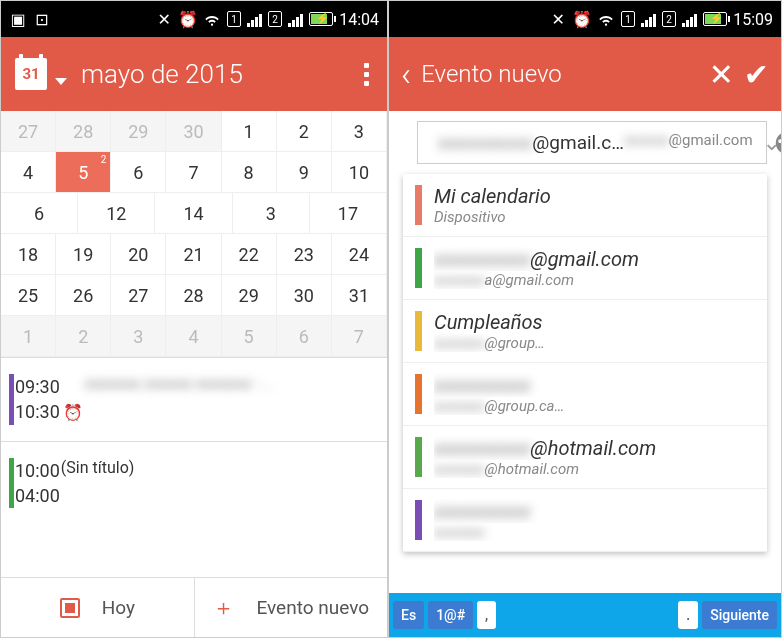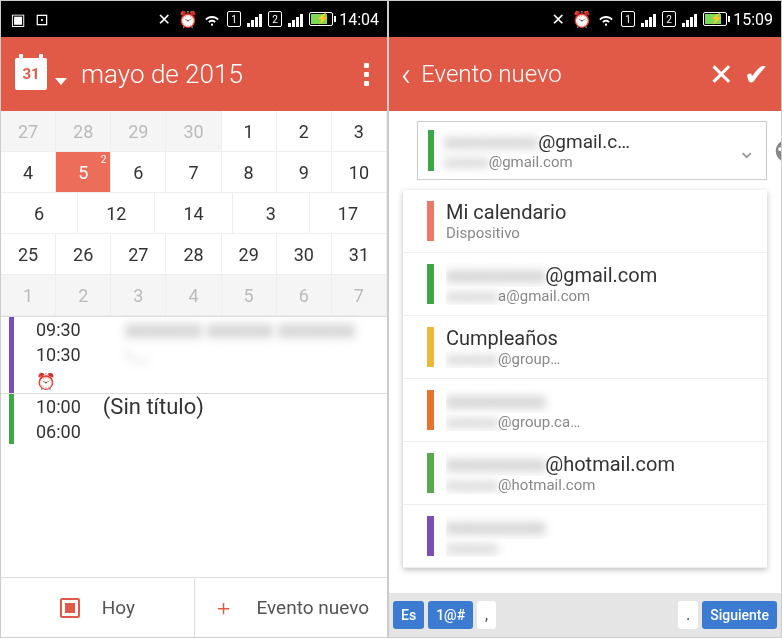--- a/index.html
+++ b/index.html
@@ -21,54 +21,54 @@
   .overflow span { width: 5px; height: 5px; background: #fff; border-radius: 1px; }
   .dow-header { display: flex; height: 36px; align-items: center; border-bottom: 1px solid #ddd; }
   .dow-header div { flex: 1; text-align: center; font-size: 13px; color: #000; font-weight: 500; }
   .cal-grid { display: flex; flex-direction: column; }
   .cal-row { display: flex; height: 41px; }
   .cal-cell { flex: 1; border-right: 1px solid #eee; border-bottom: 1px solid #eee; display: flex; align-items: center; justify-content: center; font-size: 18px; color: #333; position: relative; }
   .cal-cell.dim { color: #bbb; background: #f5f5f5; }
   .cal-cell.selected { background: #ec6e5a; color: #fff; }
   .cal-cell .badge { position: absolute; top: 2px; right: 4px; font-size: 10px; color: #fff; }
   .events { padding: 0; }
-  .event-item { display: flex; padding: 0 8px; border-top: 1px solid #ddd; align-items: flex-start; gap: 22px; }
+  .event-item { display: flex; padding: 16px 8px; border-top: 1px solid #ddd; align-items: flex-start; gap: 1px; }
   .event-stripe { width: 5px; align-self: stretch; }
   .event-times { display: flex; flex-direction: column; font-size: 18px; color: #333; line-height: 1.4; }
-  .event-title { font-size: 22px; color: #333; }
+  .event-title { font-size: 16px; color: #333; }
   .alarm-s { font-size: 16px; }
   .bottom-bar { position: absolute; bottom: 0; left: 0; right: 0; height: 60px; display: flex; border-top: 1px solid #ddd; background: #fff; }
   .bottom-btn { flex: 1; display: flex; align-items: center; justify-content: center; gap: 22px; font-size: 19px; color: #555; border-right: 1px solid #ddd; }
   .bottom-btn:last-child { border-right: none; }
   .plus-ico { color: #e05a47; font-size: 22px; font-weight: 300; }
   .today-ico { width: 20px; height: 20px; border: 2px solid #e05a47; border-radius: 2px; position: relative; }
   .today-ico:before { content: ""; position: absolute; top: 3px; left: 3px; right: 3px; bottom: 3px; background: #e05a47; }
 
   
   .appbar2 { height: 74px; background: #e05a47; display: flex; align-items: center; padding: 0 12px; color: #fff; gap: 10px; }
   .back-chev { font-size: 34px; font-weight: 300; }
   .appbar2-title { font-size: 24px; font-weight: 300; }
   .ab-spacer { flex: 1; }
   .ab-x { font-size: 30px; }
   .ab-check { font-size: 30px; }
   .selector-card { margin: 10px 14px 10px 28px; border: 1px solid #ccc; padding: 8px 10px; display: flex; align-items: center; gap: 10px; position: relative; background: #fff; }
   .stripe { width: 6px; align-self: stretch; }
-  .sel-text { flex: 1; display: flex; flex-direction: column; }
+  .sel-text { flex: 1; display: flex; }
   .blur { color: transparent; text-shadow: 0 0 8px rgba(0,0,0,.5); filter: blur(2px); user-select: none; }
   .sel-primary { font-size: 19px; color: #333; }
   .sel-secondary { font-size: 15px; color: #888; }
   .chev-d { color: #999; font-size: 22px; }
   .palette-ico { position: absolute; right: -36px; top: 50%; transform: translateY(-50%); width: 30px; height: 30px; }
   .dropdown-list { margin: 0 14px; background: #fff; box-shadow: 0 2px 6px rgba(0,0,0,.25); }
-  .dd-item { display: flex; align-items: center; padding: 10px 24px; gap: 12px; border-bottom: 1px solid #eee; }
+  .dd-item { display: flex; align-items: center; padding: 10px 12px; gap: 12px; border-bottom: 1px solid #eee; font-style: italic; }
   .dd-text { flex: 1; display: flex; flex-direction: column; overflow: hidden; }
   .dd-primary { font-size: 20px; color: #333; white-space: nowrap; overflow: hidden; text-overflow: ellipsis; }
   .dd-secondary { font-size: 15px; color: #888; white-space: nowrap; overflow: hidden; text-overflow: ellipsis; text-align: left; }
   .dd-stripe { width: 7px; height: 40px; }
-  .kbd-bar { position: absolute; bottom: 0; left: 0; right: 0; height: 44px; background: #e5e5e5; display: flex; align-items: center; padding: 8px 4px; gap: 4px; }
+  .kbd-bar { position: absolute; bottom: 0; left: 0; right: 0; height: 44px; background: #0ea5e9; display: flex; align-items: center; padding: 8px 4px; gap: 4px; }
   .kbd-key { background: #3b7bd1; color: #fff; border-radius: 3px; padding: 6px 8px; font-size: 14px; font-weight: 500; }
   .kbd-key.light { background: #fff; color: #555; }
   .kbd-spacer { flex: 1; }
   .battery { display: inline-block; width: 24px; height: 14px; border: 1.5px solid #fff; border-radius: 2px; position: relative; }
   .battery:after { content: ""; position: absolute; right: -4px; top: 3px; width: 2px; height: 6px; background: #fff; }
   .battery .fill { position: absolute; left: 1px; top: 1px; bottom: 1px; width: 70%; background: #7ed957; }
   .bolt { position: absolute; left: 6px; top: -1px; color: #fff; font-size: 11px; }
   .signal { display: inline-flex; align-items: flex-end; gap: 1px; height: 16px; }
   .signal span { width: 3px; background: #fff; }
   .signal span:nth-child(1){height:4px}.signal span:nth-child(2){height:7px}.signal span:nth-child(3){height:10px}.signal span:nth-child(4){height:13px}
@@ -145,20 +145,29 @@
         <div class="cal-cell">10</div>
       </div>
       <div class="cal-row">
         <div class="cal-cell">6</div>
         <div class="cal-cell">12</div>
         <div class="cal-cell">14</div>
         <div class="cal-cell">3</div>
         <div class="cal-cell">17</div>
       </div>
       <div class="cal-row">
+        <div class="cal-cell">18</div>
+        <div class="cal-cell">19</div>
+        <div class="cal-cell">20</div>
+        <div class="cal-cell">21</div>
+        <div class="cal-cell">22</div>
+        <div class="cal-cell">23</div>
+        <div class="cal-cell">24</div>
+      </div>
+      <div class="cal-row">
         <div class="cal-cell">25</div>
         <div class="cal-cell">26</div>
         <div class="cal-cell">27</div>
         <div class="cal-cell">28</div>
         <div class="cal-cell">29</div>
         <div class="cal-cell">30</div>
         <div class="cal-cell">31</div>
       </div>
       <div class="cal-row">
         <div class="cal-cell dim">1</div>
@@ -177,21 +186,21 @@
         <div class="event-times">
           <div>09:30</div>
           <div>10:30<span class="alarm-s"> ⏰</span></div>
         </div>
         <div class="event-title"><span class="blur">xxxxxxx xxxxxx xxxxxxx -...</span></div>
       </div>
       <div class="event-item">
         <div class="event-stripe" style="background: rgb(63, 166, 72);"></div>
         <div class="event-times">
           <div>10:00</div>
-          <div>06:00</div>
+          <div>04:00</div>
         </div>
         <div class="event-title">(Sin título)</div>
       </div>
     </div>
 
   <div class="bottom-bar">
     <div class="bottom-btn">
       <span class="today-ico"></span>
       <span>Hoy</span>
     </div>

